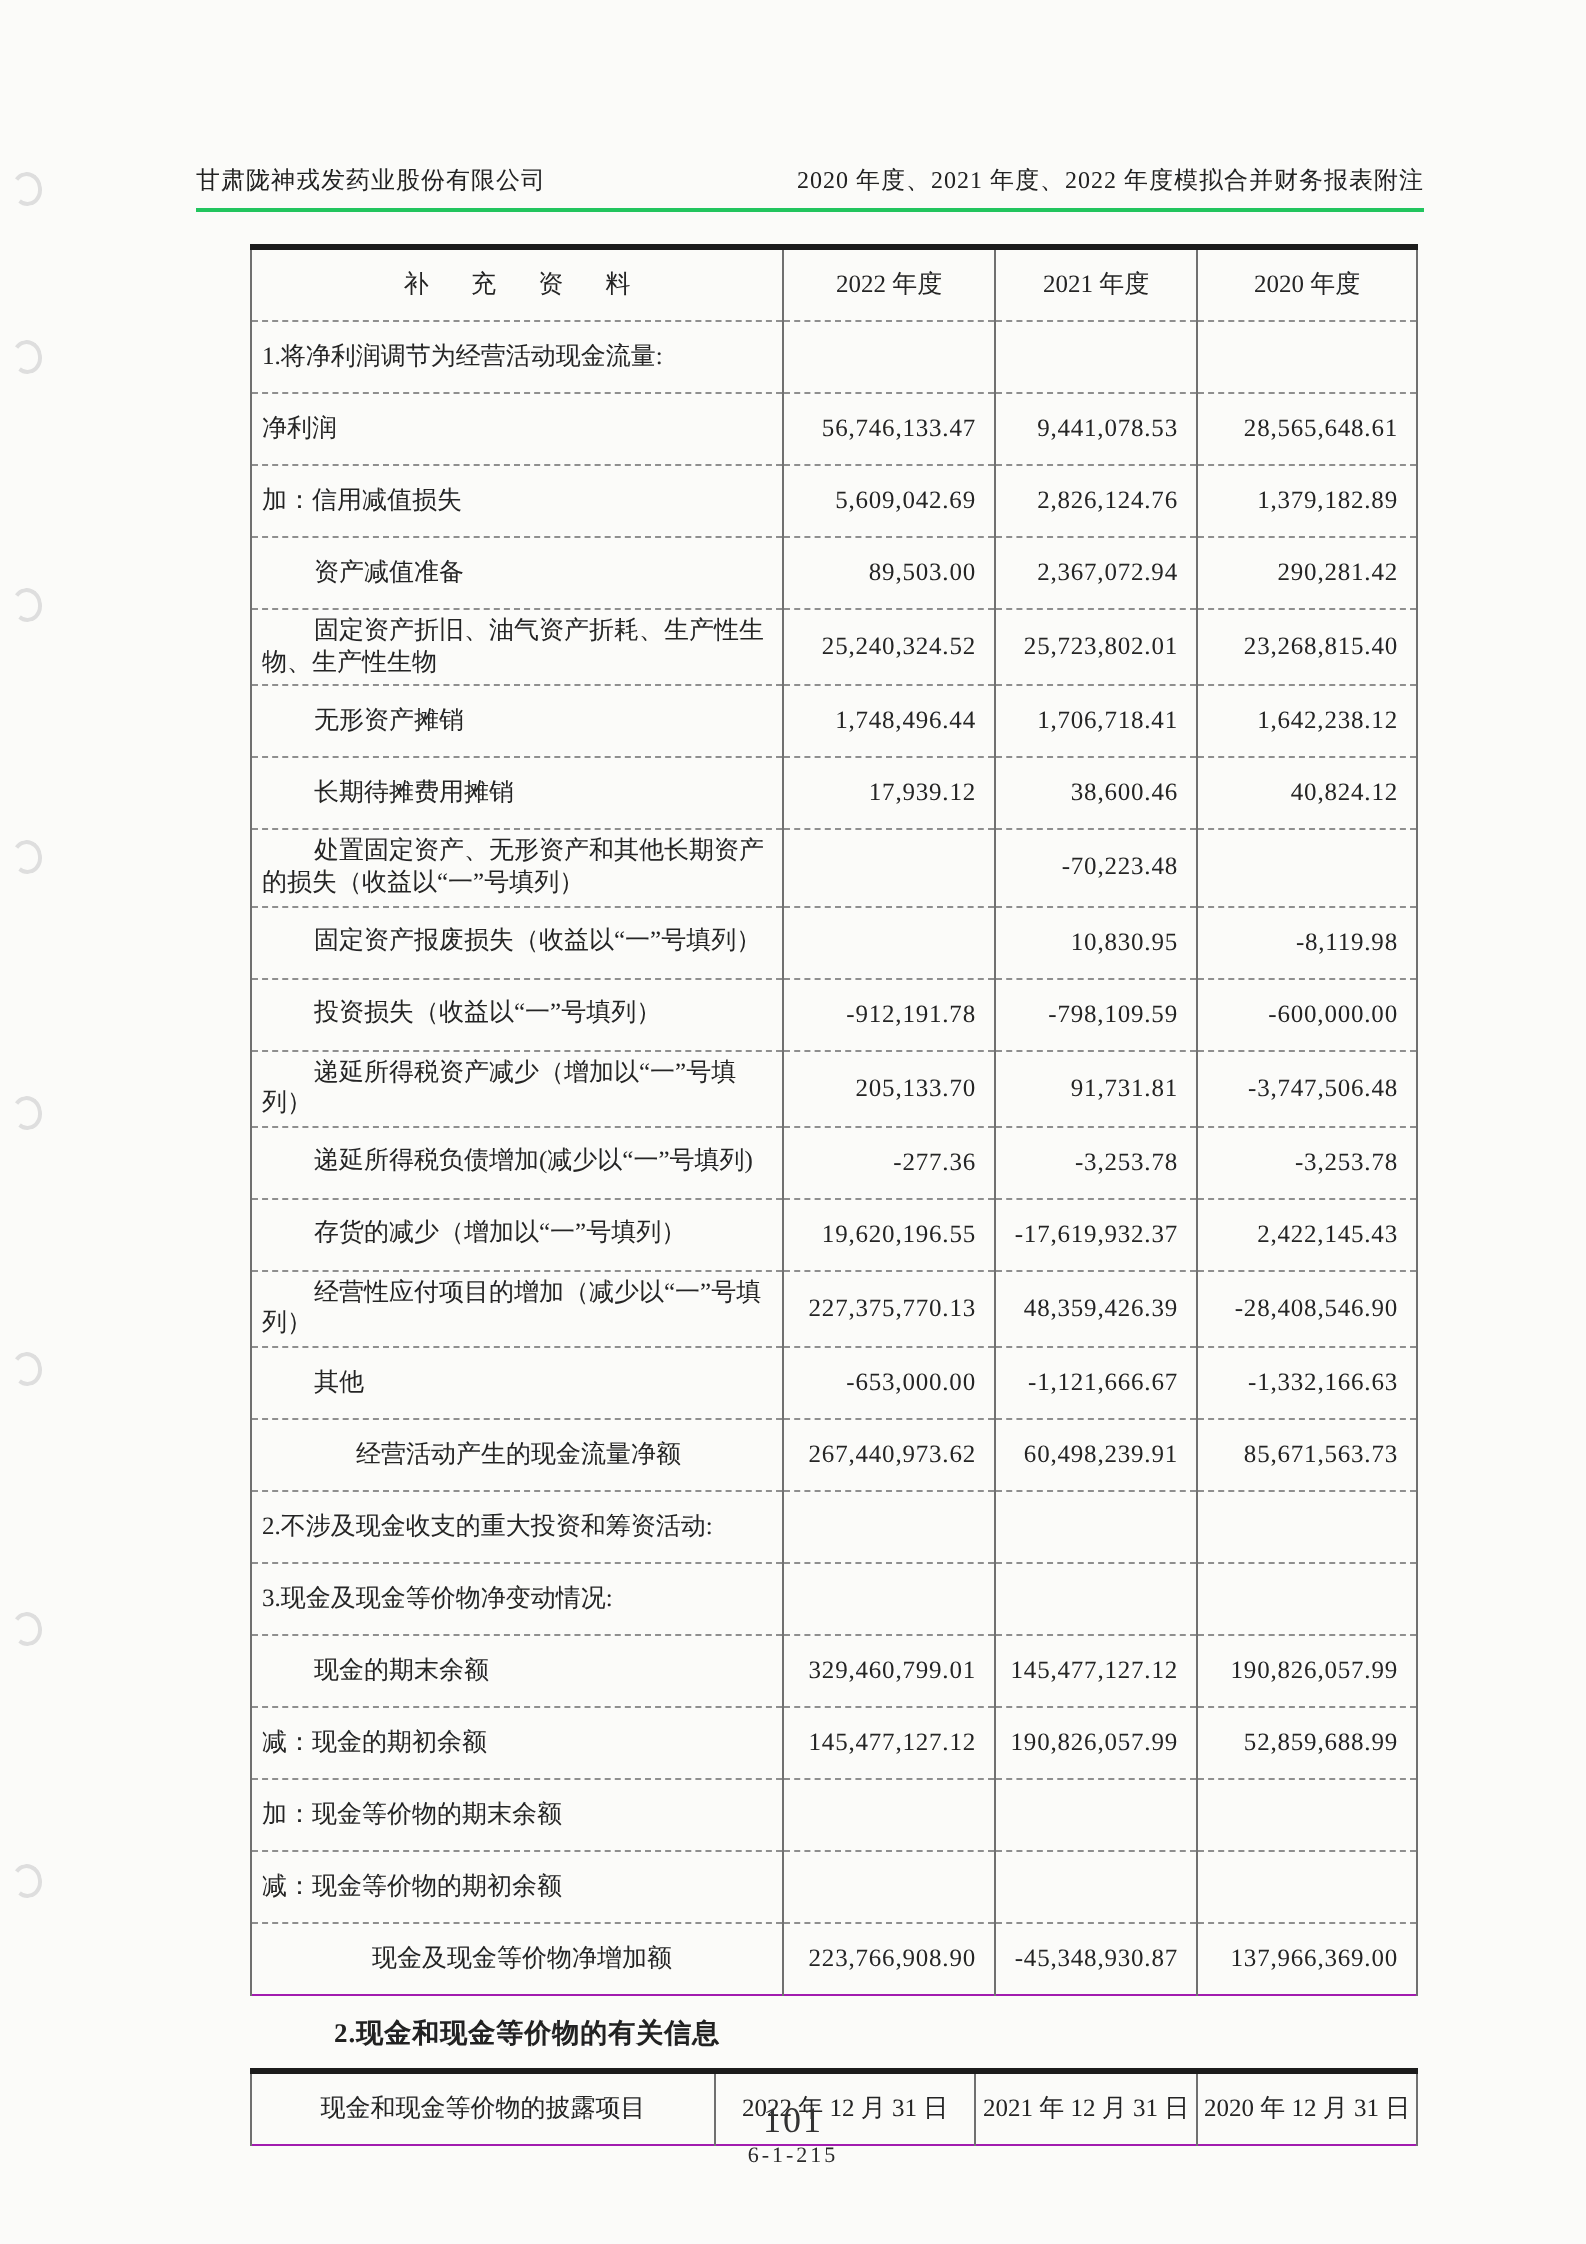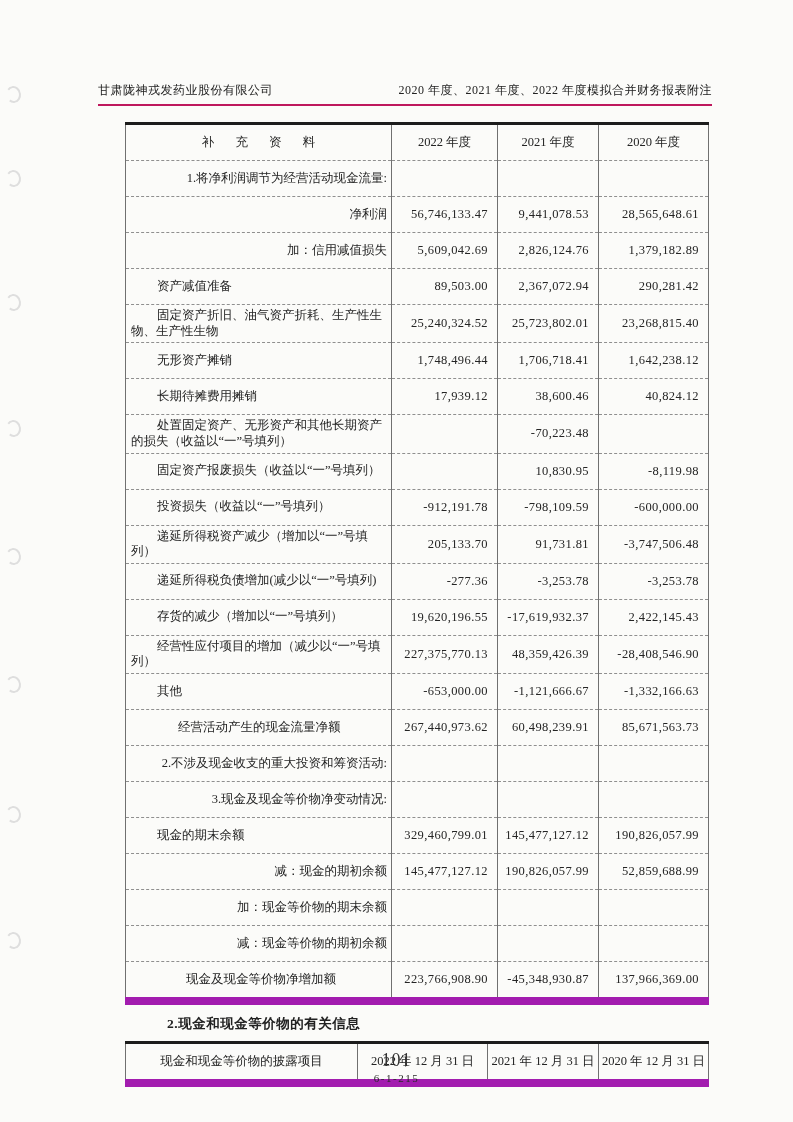--- a/index.html
+++ b/index.html
@@ -23,21 +23,21 @@
   }
 
   .page-header {
     position: absolute;
     left: 98px; top: 82px;
     width: 614px;
     display: flex;
     justify-content: space-between;
     font-size: 12px;
     padding-bottom: 5px;
-    border-bottom: 2px solid #be185d;
+    border-bottom: 2px solid #22c55e;
     letter-spacing: 0.5px;
     gap: 48px;
   }
 
   .content {
     position: absolute;
     left: 125px; top: 122px;
     width: 583px;
   }
 
@@ -49,31 +49,31 @@
     color: #242424;
   }
   table.fin-table th, table.fin-table td {
     border-left: 1px solid #707070;
     border-right: 1px solid #707070;
     border-top: 1px dashed #8f8f8f;
     border-bottom: 1px dashed #8f8f8f;
     font-weight: normal;
     vertical-align: middle;
   }
-  table.fin-table { border-top: 3px solid #1c1c1c; border-bottom: 8px solid #a21caf; }
+  table.fin-table { border-top: 3px solid #1c1c1c; border-bottom: 1px solid #a21caf; }
   table.fin-table thead th { height: 33px; text-align: center; }
 
   
   .t1 .c0 { width: 266px; }
   .t1 .c1 { width: 106px; }
   .t1 .c2 { width: 101px; }
   .t1 .c3 { width: 110px; }
   .t1 td { height: 29px; }
   .t1 .lbl { line-height: 1.25; padding: 3px 4px 3px 0; }
-  .t1 .ind0 { padding-left: 5px; text-align: right; }
+  .t1 .ind0 { padding-left: 5px; }
   .t1 .ind1 { padding-left: 5px; text-indent: 26px; font-family: Liberation Serif, serif; }
   .t1 .ind2 { padding-left: 52px; }
   .t1 .ind3 { padding-left: 60px; }
   .val {
     text-align: right;
     padding-right: 9px;
     letter-spacing: 0.4px;
     white-space: nowrap;
   }
   .th-suppl { letter-spacing: 9px; text-indent: 9px; }

